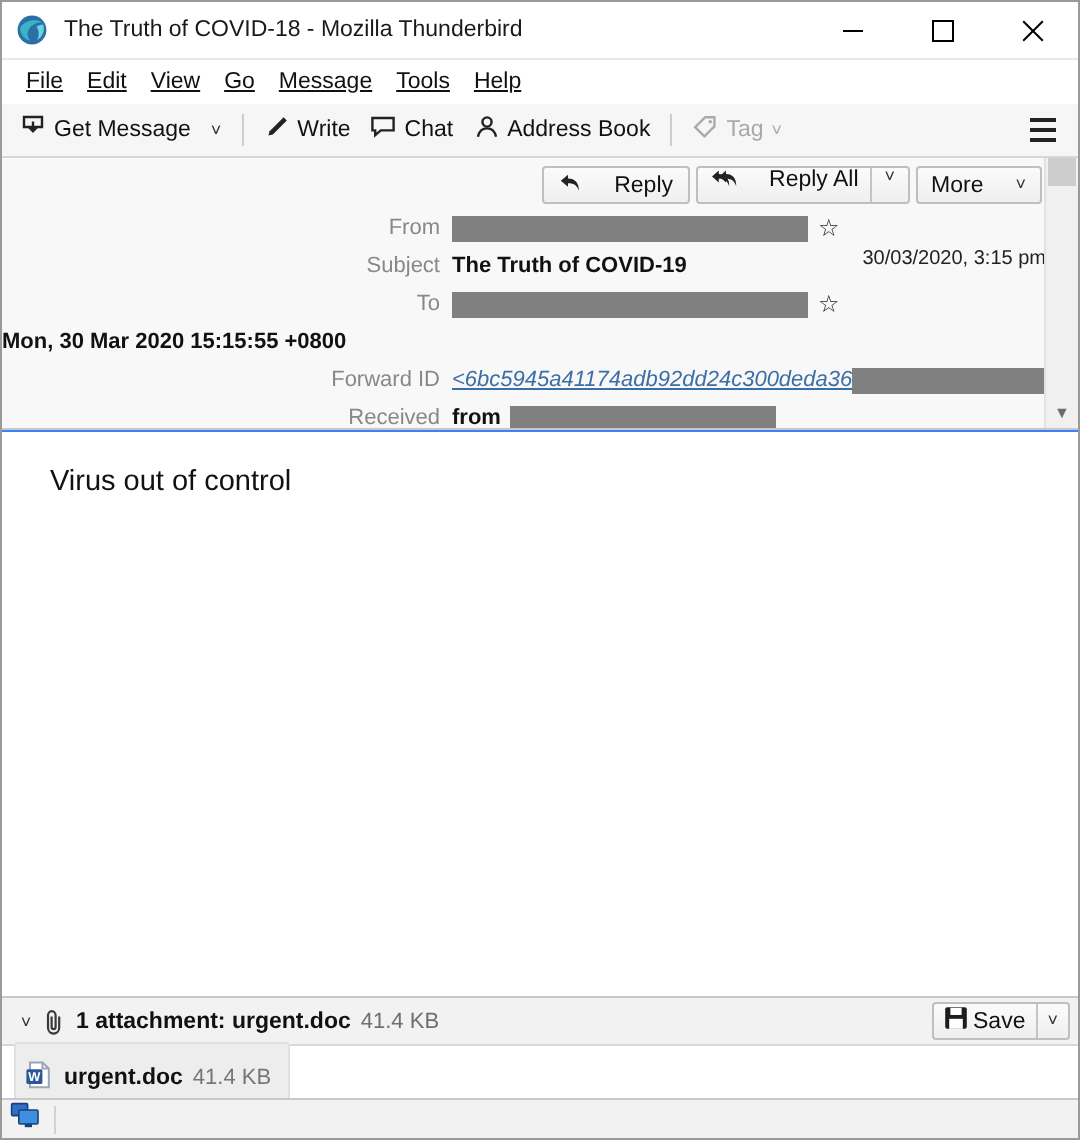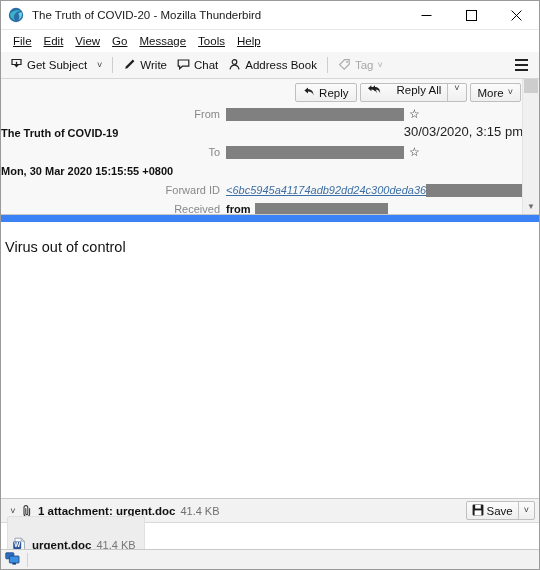--- a/index.html
+++ b/index.html
@@ -138,21 +138,21 @@
   .hdr-btnrow {
     position: absolute;
     top: 4px;
     right: 18px;
     display: flex;
     gap: 3px;
   }
   .hbtn {
     display: flex;
     align-items: center;
-    gap: 4px;
+    gap: 16px;
     font-size: 11.5px;
     color: #111;
     background: linear-gradient(#fbfbfb, #efefef);
     border: 1px solid #bfbfbf;
     border-radius: 2px;
     padding: 2px 7px;
     height: 19px;
     box-sizing: border-box;
     white-space: nowrap;
   }
@@ -217,21 +217,21 @@
   .star {
     color: #1b1b1b;
     font-size: 12px;
     line-height: 1;
   }
   .bold { font-weight: bold; color: #111; }
   .datestamp {
     position: absolute;
     right: 0;
     top: 0;
-    font-size: 13px;
+    font-size: 10px;
     color: #222;
     white-space: nowrap;
   }
   .subjectrow { position: relative; }
   .msgid-link {
     color: #3b6ea5;
     text-decoration: underline;
     font-size: 11px;
     white-space: nowrap;
     font-style: italic;
@@ -261,23 +261,23 @@
     left: 1px;
     width: 14px;
     height: 14px;
     background: #cdcdcd;
   }
 
   
   .bodypane {
     flex: 1 1 auto;
     background: #ffffff;
-    padding: 16px 0 0 4px;
+    padding: 16px 0 0 24px;
     overflow: hidden;
-    border-top: 7px solid #3b82f6;
+    border-top: 1px solid #3b82f6;
   }
   .bodytext {
     font-size: 14.5px;
     color: #111;
     line-height: 1.3;
   }
 
   
   .attachbar {
     height: 24px;
@@ -326,21 +326,21 @@
     display: flex;
     align-items: center;
     padding-left: 6px;
   }
   .attitem {
     display: flex;
     align-items: center;
     gap: 5px;
     background: #ededed;
     border: 1px solid #e0e0e0;
-    padding: 20px 8px 2px 4px;
+    padding: 8px 8px 2px 4px;
     border-radius: 2px;
   }
   .attitem .name { font-size: 11.5px; color: #111; font-weight: bold; }
   .attitem .size { font-size: 11px; color: #767676; }
 
   
   .statusbar {
     height: 20px;
     min-height: 20px;
     background: #f2f2f2;
@@ -364,21 +364,21 @@
 <div class="window">
 
   <div class="titlebar">
     <span class="tb-icon">
       <svg width="16" height="16" viewBox="0 0 16 16">
         <circle cx="8" cy="8" r="7.2" fill="#2b6ea8"></circle>
         <path d="M2.2 6.6 C4.5 3.2 9.5 2.2 13.2 4.1 C10.6 4.0 8.0 5.2 6.6 7.4 C5.4 9.3 5.6 11.8 7.2 13.4 C4.0 12.6 1.6 9.7 2.2 6.6 Z" fill="#3ab3c9"></path>
         <path d="M13.6 5.2 C14.6 8.1 13.3 11.5 10.6 13.0 C11.7 10.9 11.6 8.3 10.2 6.4 C11.3 5.6 12.5 5.2 13.6 5.2 Z" fill="#68d2e0"></path>
       </svg>
     </span>
-    <span class="tb-title">The Truth of COVID-20 - Mozilla Thunderbird</span>
+    <span class="tb-title">The Truth of COVID-18 - Mozilla Thunderbird</span>
     <div class="wbtns">
       <div class="wbtn">
         <svg width="11" height="11" viewBox="0 0 11 11">
             <line x1="0.5" y1="5.5" x2="10.5" y2="5.5" stroke="#000" stroke-width="1"></line>
           </svg>
       </div>
       <div class="wbtn">
         <svg width="11" height="11" viewBox="0 0 11 11">
             <rect x="0.5" y="0.5" width="10" height="10" fill="none" stroke="#000" stroke-width="1"></rect>
           </svg>
@@ -403,21 +403,21 @@
   </div>
 
   <div class="maintoolbar">
     <div class="tbbtn">
       <span>
         <svg width="13" height="13" viewBox="0 0 13 13">
           <path d="M2 1.5 h9 v5 h-9 z" fill="none" stroke="#222" stroke-width="1.2"></path>
           <path d="M6.5 3.8 v4.4 M4.4 6.4 L6.5 8.6 L8.6 6.4" fill="none" stroke="#222" stroke-width="1.2"></path>
         </svg>
       </span>
-      <span>Get Subject</span>
+      <span>Get Message</span>
     </div>
     <div class="tbbtn">
       <span class="caret-dn">˅</span>
     </div>
     <div class="tbsplit"></div>
     <div class="tbbtn">
       <span>
         <svg width="13" height="13" viewBox="0 0 13 13">
           <path d="M9.8 1.6 L11.4 3.2 L4.4 10.2 L2.2 10.8 L2.8 8.6 Z" fill="#222"></path>
         </svg>
@@ -496,20 +496,21 @@
 
       <div class="frow">
         <div class="flabel">From</div>
         <div class="fvalue">
           <span class="redact from"></span>
           <span class="star">☆</span>
         </div>
       </div>
 
       <div class="frow subjectrow">
+        <div class="flabel">Subject</div>
         <div class="fvalue">
           <span class="bold">The Truth of COVID-19</span>
         </div>
         <span class="datestamp">30/03/2020, 3:15 pm</span>
       </div>
 
       <div class="frow">
         <div class="flabel">To</div>
         <div class="fvalue">
           <span class="redact to"></span>

